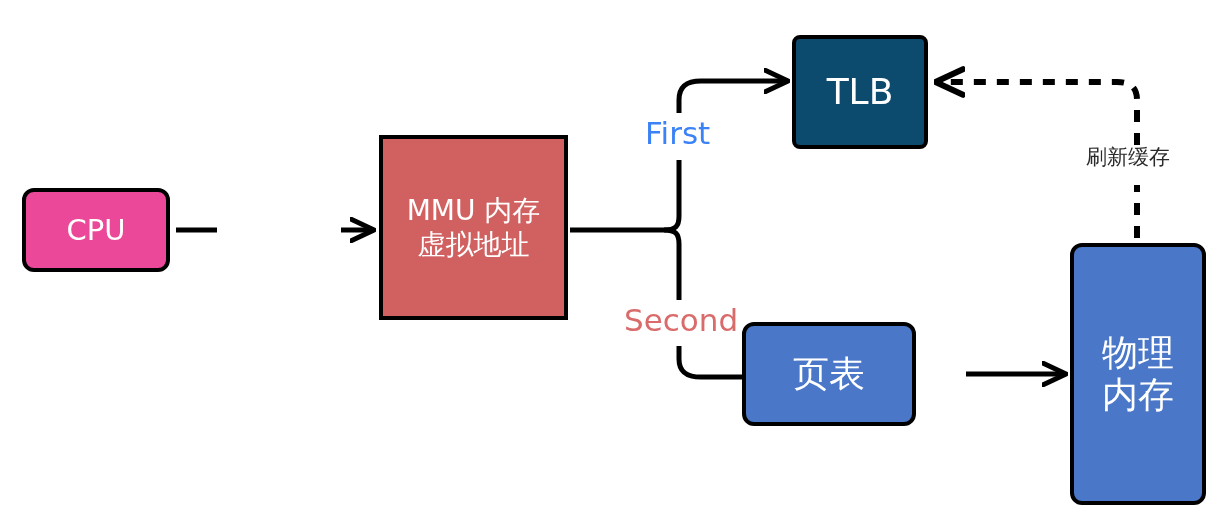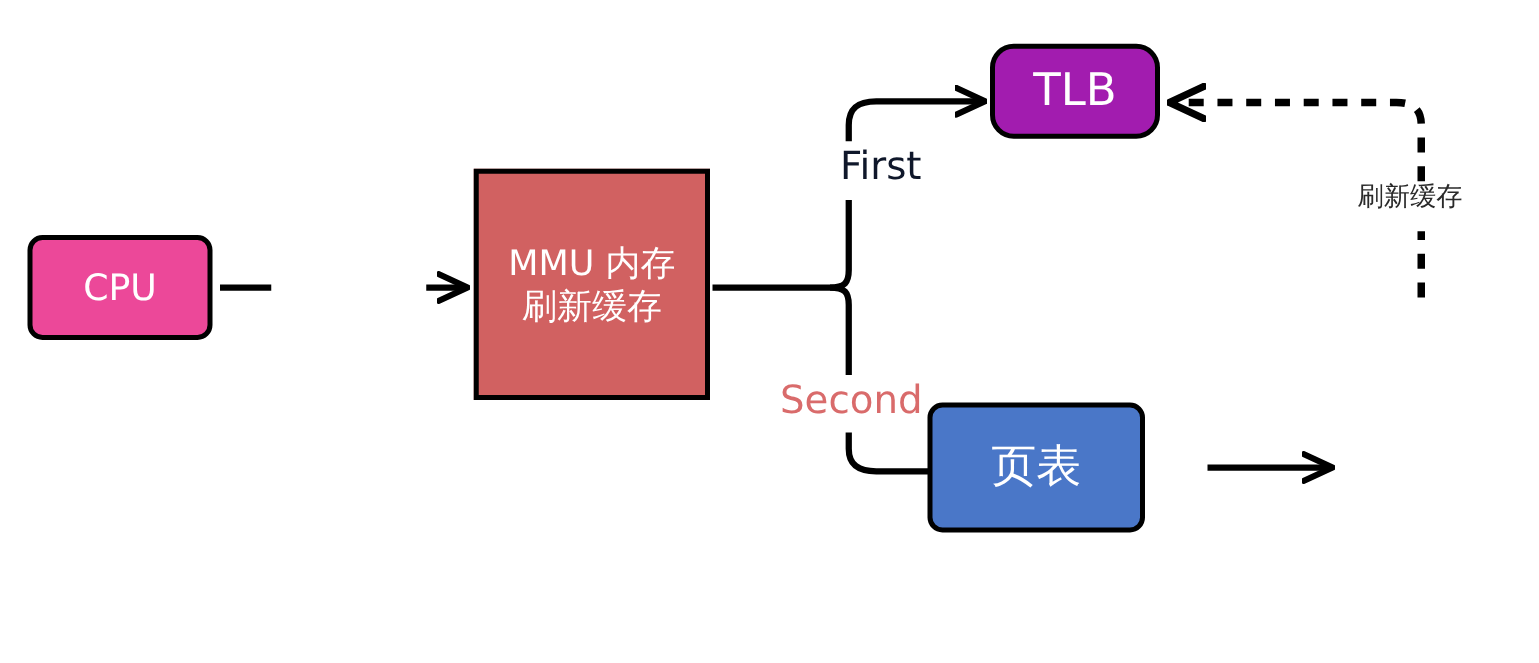--- a/index.html
+++ b/index.html
@@ -44,23 +44,23 @@
     border-radius: 12px;
     font-size: 29px;
   }
   .node-mmu {
     left: 379px; top: 135px; width: 189px; height: 185px;
     background: #D16161;
     border-radius: 0px;
     font-size: 28px;
   }
   .node-tlb {
-    left: 792px; top: 35px; width: 136px; height: 76px;
-    background: #a21caf;
-    border-radius: 19px;
+    left: 792px; top: 35px; width: 136px; height: 114px;
+    background: #0c4a6e;
+    border-radius: 8px;
     font-size: 36px;
   }
   .node-pagetable {
     left: 742px; top: 322px; width: 174px; height: 104px;
     background: #4A77C8;
     border-radius: 12px;
     font-size: 36px;
   }
   .node-physmem {
     left: 1070px; top: 243px; width: 136px; height: 262px;
@@ -72,23 +72,23 @@
     position: absolute;
     z-index: 4;
     white-space: nowrap;
   }
   .lbl-virtaddr {
     left: 227px; top: 213px;
     font-size: 23px;
     color: #1b1b1b;
   }
   .lbl-first {
-    left: 672px; top: 115px;
+    left: 645px; top: 115px;
     font-size: 31px;
-    color: #0f172a;
+    color: #3b82f6;
   }
   .lbl-second {
     left: 624px; top: 302px;
     font-size: 31px;
     color: #D96B6B;
   }
   .lbl-flush {
     left: 1086px; top: 143px;
     font-size: 21px;
     color: #2a2a2a;
@@ -131,26 +131,28 @@
 
     <g>
       <path d="M 1137 238 L 1137 185" fill="none" stroke="#000000" stroke-width="6" stroke-dasharray="12 11" stroke-linecap="butt"></path>
       <path d="M 1137 145 L 1137 100 C 1137 87 1130 82 1117 82 L 938 82" fill="none" stroke="#000000" stroke-width="6" stroke-dasharray="12 11" stroke-linecap="butt" marker-end="url(#ah)"></path>
     </g>
   </svg>
 
   <div class="node node-cpu">CPU</div>
 
   <div class="node node-mmu">MMU 内存
-刷新缓存</div>
+虚拟地址</div>
 
   <div class="node node-tlb">TLB</div>
 
   <div class="node node-pagetable">页表</div>
 
+  <div class="node node-physmem">物理
+内存</div>
 
 
   <div class="edge-label lbl-first">First</div>
 
   <div class="edge-label lbl-second">Second</div>
 
   <div class="edge-label lbl-flush">刷新缓存</div>
 
 </div>
 

